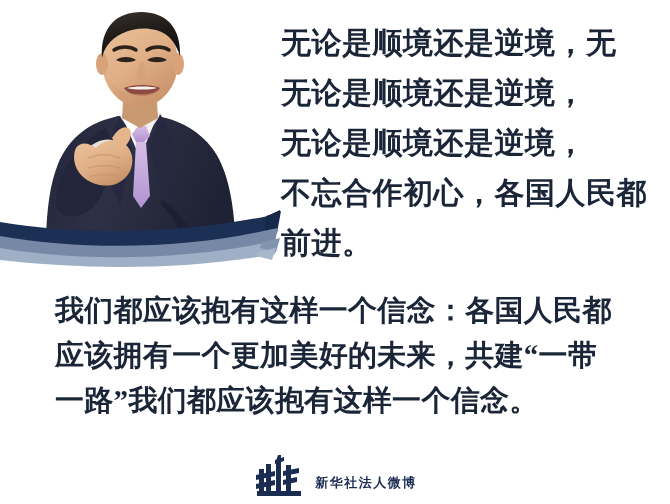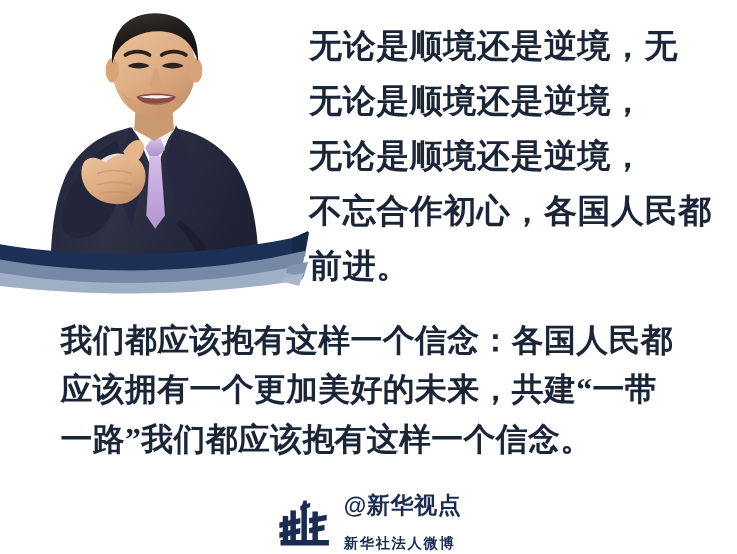--- a/index.html
+++ b/index.html
@@ -267,18 +267,17 @@
 
           <rect x="33" y="14" width="5" height="26"></rect>
           <path d="M30 20 L46 17 L46 22 L30 25 Z"></path>
           <path d="M30 29 L44 26 L44 31 L30 34 Z"></path>
 
           <path d="M4 40 L48 40 L48 45 L4 45 Z"></path>
         </g>
       </svg>
     </div>
     <div class="brand-text">
-      <div class="brand-name">@新华视点</div>
       <div class="brand-sub">新华社法人微博</div>
     </div>
   </div>
 
 </div>
 
 </body></html>

